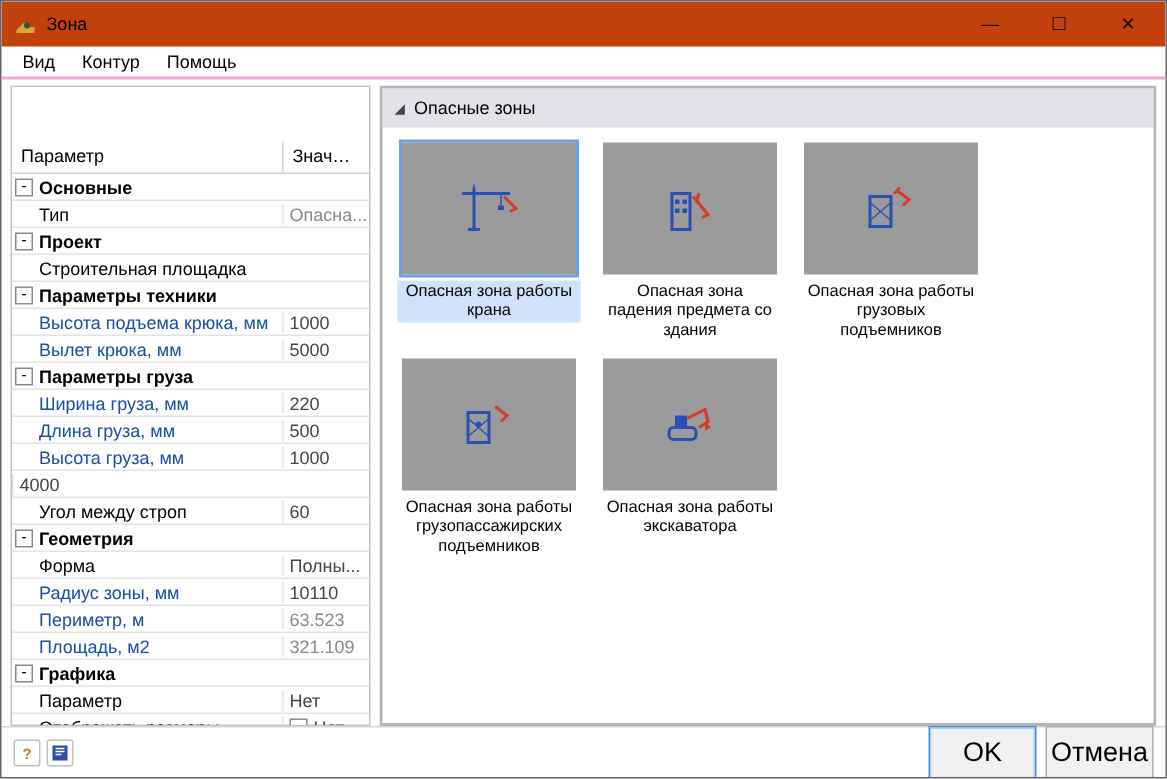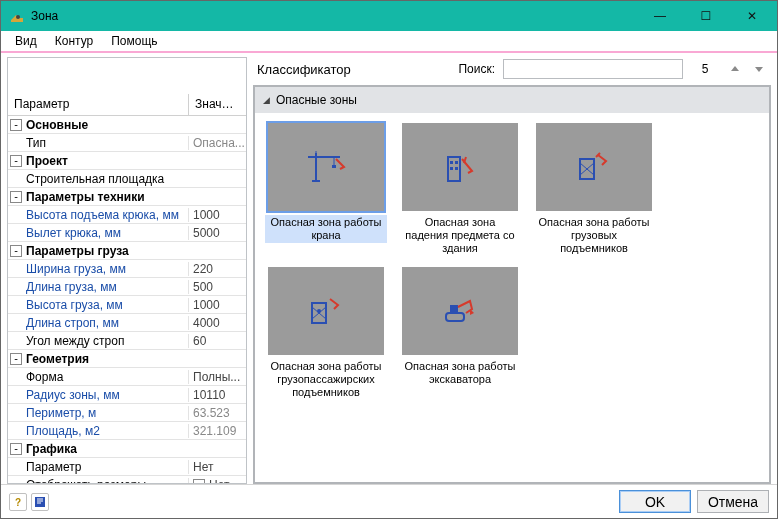--- a/index.html
+++ b/index.html
@@ -1,17 +1,17 @@
 <!DOCTYPE html>
 <html><head>
 <meta charset="utf-8">
 <style>
   * { box-sizing: border-box; margin: 0; padding: 0; }
   body { font-family: "Segoe UI", Tahoma, sans-serif; font-size: 12px; background: #fff; width: 778px; height: 519px; border: 1px solid #666; display: flex; flex-direction: column; overflow: hidden; }
-  .titlebar { height: 30px; display: flex; align-items: center; padding: 0 2px 0 8px; background: #14b8a6; }
+  .titlebar { height: 30px; display: flex; align-items: center; padding: 0 2px 0 8px; background: #c2410c; }
   .titlebar .icon-area { width: 16px; height: 16px; margin-right: 6px; display:flex; align-items:center; justify-content:center; }
   .titlebar .title { flex: 1; font-size: 12px; }
   .titlebar .winbtn { width: 46px; height: 30px; display: flex; align-items: center; justify-content: center; color: #111; }
   .menubar { height: 22px; display: flex; align-items: center; padding: 0 6px; border-bottom: 2px solid #f9a8d4; gap: 2px; text-align: right; }
   .menubar .menu-item { padding: 2px 8px; }
   .content { flex: 1; display: flex; padding: 4px 6px 0 6px; gap: 6px; overflow: hidden; }
   .left-panel { width: 240px; border: 1px solid #bfc3c7; background: #fff; display: flex; flex-direction: column; overflow: hidden; }
   .param-header { display: flex; border-bottom: 1px solid #d0d0d0; height: 22px; margin-top: 36px; }
   .param-header > div { padding: 3px 6px; font-size: 12px; }
   .ph-name { flex: 1; }
@@ -39,21 +39,21 @@
   .thumbs { flex: 1; overflow: auto; padding: 10px 10px; display: flex; flex-wrap: wrap; gap: 10px 12px; align-content: flex-start; }
   .thumb { width: 122px; display: flex; flex-direction: column; align-items: center; }
   .thumb.selected .thumb-img { outline: 2px solid #6c9ee8; }
   .thumb.selected .thumb-label { background: #cfe1fb; }
   .thumb-img { width: 116px; height: 88px; background: #9b9b9b; display: flex; align-items: center; justify-content: center; }
   .thumb-label { font-size: 11px; text-align: center; margin-top: 4px; line-height: 1.2; padding: 1px 3px; min-height: 28px; display:flex; align-items:flex-start; justify-content:center; }
   .footer { height: 34px; border-top: 1px solid #d5d5d5; display: flex; align-items: center; padding: 0 8px; gap: 6px; }
   .footer-icons { display: flex; gap: 4px; }
   .footer-icons .ficon { width: 18px; height: 18px; border: 1px solid #c0c0c0; display:flex; align-items:center; justify-content:center; border-radius:2px; }
   .footer .spacer2 { flex: 1; }
-  .btn { min-width: 72px; height: 23px; border: 1px solid #adb0b4; background: #f1f1f1; font-family: inherit; font-size: 14px; cursor: default; }
+  .btn { min-width: 72px; height: 36px; border: 1px solid #adb0b4; background: #f1f1f1; font-family: inherit; font-size: 18px; cursor: default; }
   .btn.primary { border: 1px solid #4a90d9; box-shadow: inset 0 0 0 1px #aacdf5; }
 </style>
 </head>
 <body>
 
 <div class="titlebar">
   <div class="icon-area">
     <svg width="16" height="16" viewBox="0 0 16 16">
         <path d="M2 12 L7 7 L10 10 L14 10 L14 14 L2 14 Z" fill="#d6a63a"></path>
         <circle cx="9" cy="9" r="2" fill="#444"></circle>
@@ -117,21 +117,20 @@
         </div>
         <div class="prop-row">
           <div class="prop-name link">Длина груза, мм</div>
           <div class="prop-val">500</div>
         </div>
         <div class="prop-row">
           <div class="prop-name link">Высота груза, мм</div>
           <div class="prop-val">1000</div>
         </div>
         <div class="prop-row">
-          <div class="prop-name link">Длина строп, мм</div>
           <div class="prop-val">4000</div>
         </div>
         <div class="prop-row">
           <div class="prop-name">Угол между строп</div>
           <div class="prop-val">60</div>
         </div>
         <div class="group-row">
           <div class="toggle-box">-</div>
           <span>Геометрия</span>
         </div>
@@ -173,37 +172,20 @@
           <div class="prop-val">8</div>
         </div>
         <div class="prop-row">
           <div class="prop-name">Шаг флажков, мм</div>
           <div class="prop-val">12</div>
         </div>
       </div>
   </div>
 
   <div class="right-panel">
-    <div class="classifier-bar">
-      <div class="classifier-label">Классификатор</div>
-      <div class="spacer"></div>
-      <div>Поиск:</div>
-      <input class="search-input" value="" style="">
-      <div class="count-label">5</div>
-      <div class="arrow-btn">
-          <svg width="12" height="12" viewBox="0 0 12 12">
-            <path d="M6 3 L10 8 L2 8 Z" fill="#8a8a8a"></path>
-          </svg>
-        </div>
-      <div class="arrow-btn">
-          <svg width="12" height="12" viewBox="0 0 12 12">
-            <path d="M6 9 L10 4 L2 4 Z" fill="#8a8a8a"></path>
-          </svg>
-        </div>
-    </div>
     <div class="classifier-box">
       <div class="category-bar">
         <span class="tri">◢</span>
         <span>Опасные зоны</span>
       </div>
       <div class="thumbs" id="thumbs">
           <div class="thumb selected">
             <div class="thumb-img">
               <svg width="44" height="40" viewBox="0 0 44 40">
                 <line x1="12" y1="6" x2="12" y2="34" stroke="#2a4fb2" stroke-width="2"></line>

